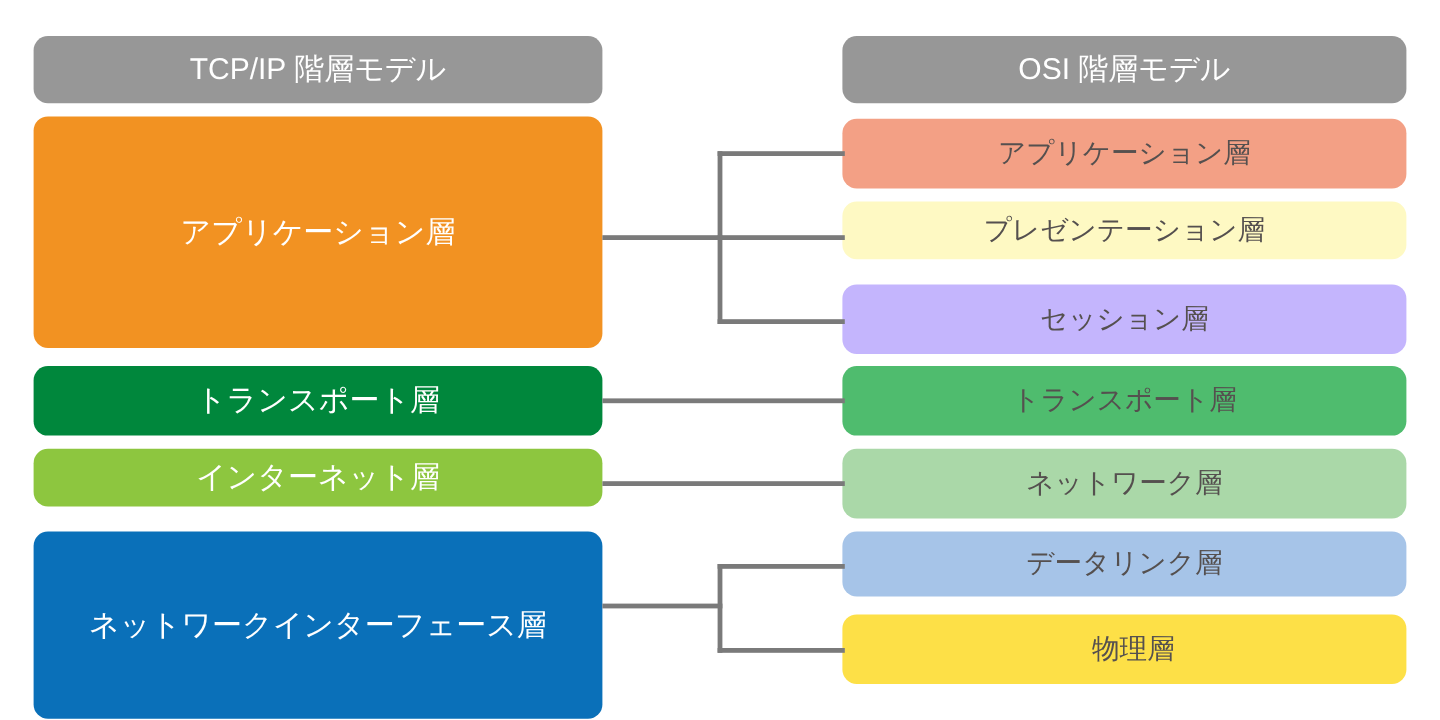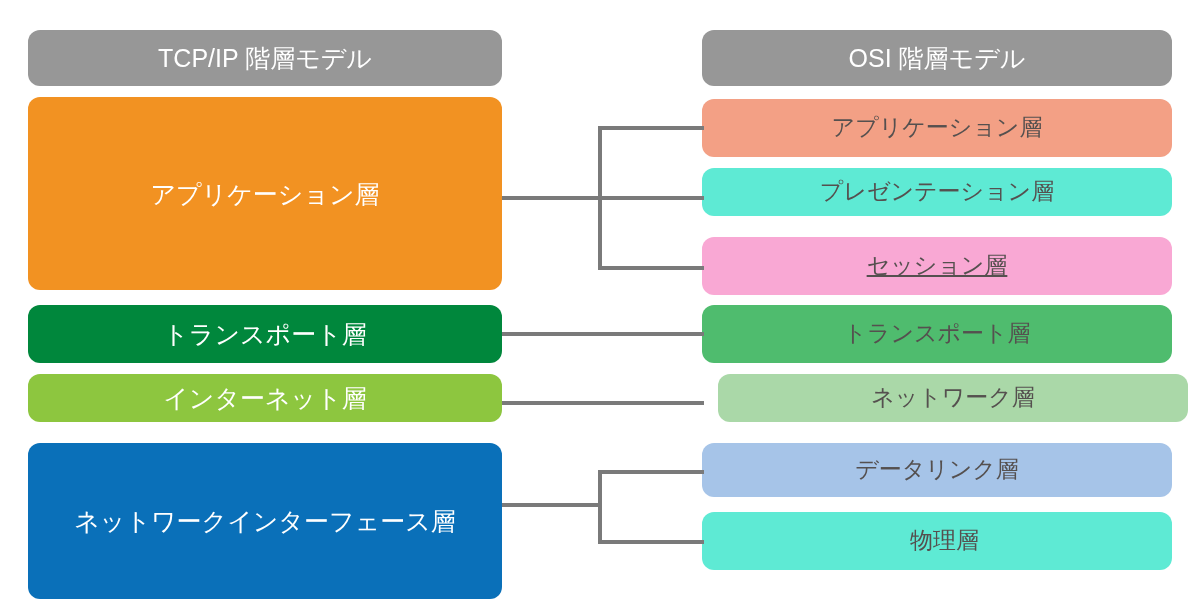--- a/index.html
+++ b/index.html
@@ -65,31 +65,31 @@
   <div class="box tcp-box col-left" style="top:97px; height:193px; background:#F29222;">アプリケーション層</div>
 
   <div class="box tcp-box col-left" style="top:305px; height:58px; background:#00873C;">トランスポート層</div>
 
   <div class="box tcp-box col-left" style="top:374px; height:48px; background:#8DC63F;">インターネット層</div>
 
   <div class="box tcp-box col-left" style="top:443px; height:156px; background:#0A70B9;">ネットワークインターフェース層</div>
 
   <div class="box osi-box col-right" style="top:99px; height:58px; background:#F3A085;">アプリケーション層</div>
 
-  <div class="box osi-box col-right" style="top:168px; height:48px; background:#5eead4;">プレゼンテーション層</div>
+  <div class="box osi-box col-right" style="top:168px; height:48px; background:#fef9c3;">プレゼンテーション層</div>
 
-  <div class="box osi-box col-right" style="top:237px; height:58px; background:#f9a8d4;text-decoration:underline;">セッション層</div>
+  <div class="box osi-box col-right" style="top:237px; height:58px; background:#c4b5fd;">セッション層</div>
 
   <div class="box osi-box col-right" style="top:305px; height:58px; background:#4FBC6E;">トランスポート層</div>
 
-  <div class="box osi-box col-right" style="top:374px; height:48px; background:#AAD8A8;margin-left:16px;">ネットワーク層</div>
+  <div class="box osi-box col-right" style="top:374px; height:58px; background:#AAD8A8;">ネットワーク層</div>
 
   <div class="box osi-box col-right" style="top:443px; height:54px; background:#A6C4E8;">データリンク層</div>
 
-  <div class="box osi-box col-right" style="top:512px; height:58px; background:#5eead4;padding-left:15px;">物理層</div>
+  <div class="box osi-box col-right" style="top:512px; height:58px; background:#fde047;padding-left:15px;">物理層</div>
 
   <div class="connector conn-h" style="left:502px; top:196px; width:100px;"></div>
   <div class="connector conn-v" style="left:598px; top:126px; width:4px; height:144px;"></div>
   <div class="connector conn-h" style="left:598px; top:126px; width:106px;"></div>
   <div class="connector conn-h" style="left:598px; top:196px; width:106px;"></div>
   <div class="connector conn-h" style="left:598px; top:266px; width:106px;"></div>
 
   <div class="connector conn-h" style="left:502px; top:332px; width:202px;"></div>
 
   <div class="connector conn-h" style="left:502px; top:401px; width:202px;"></div>

